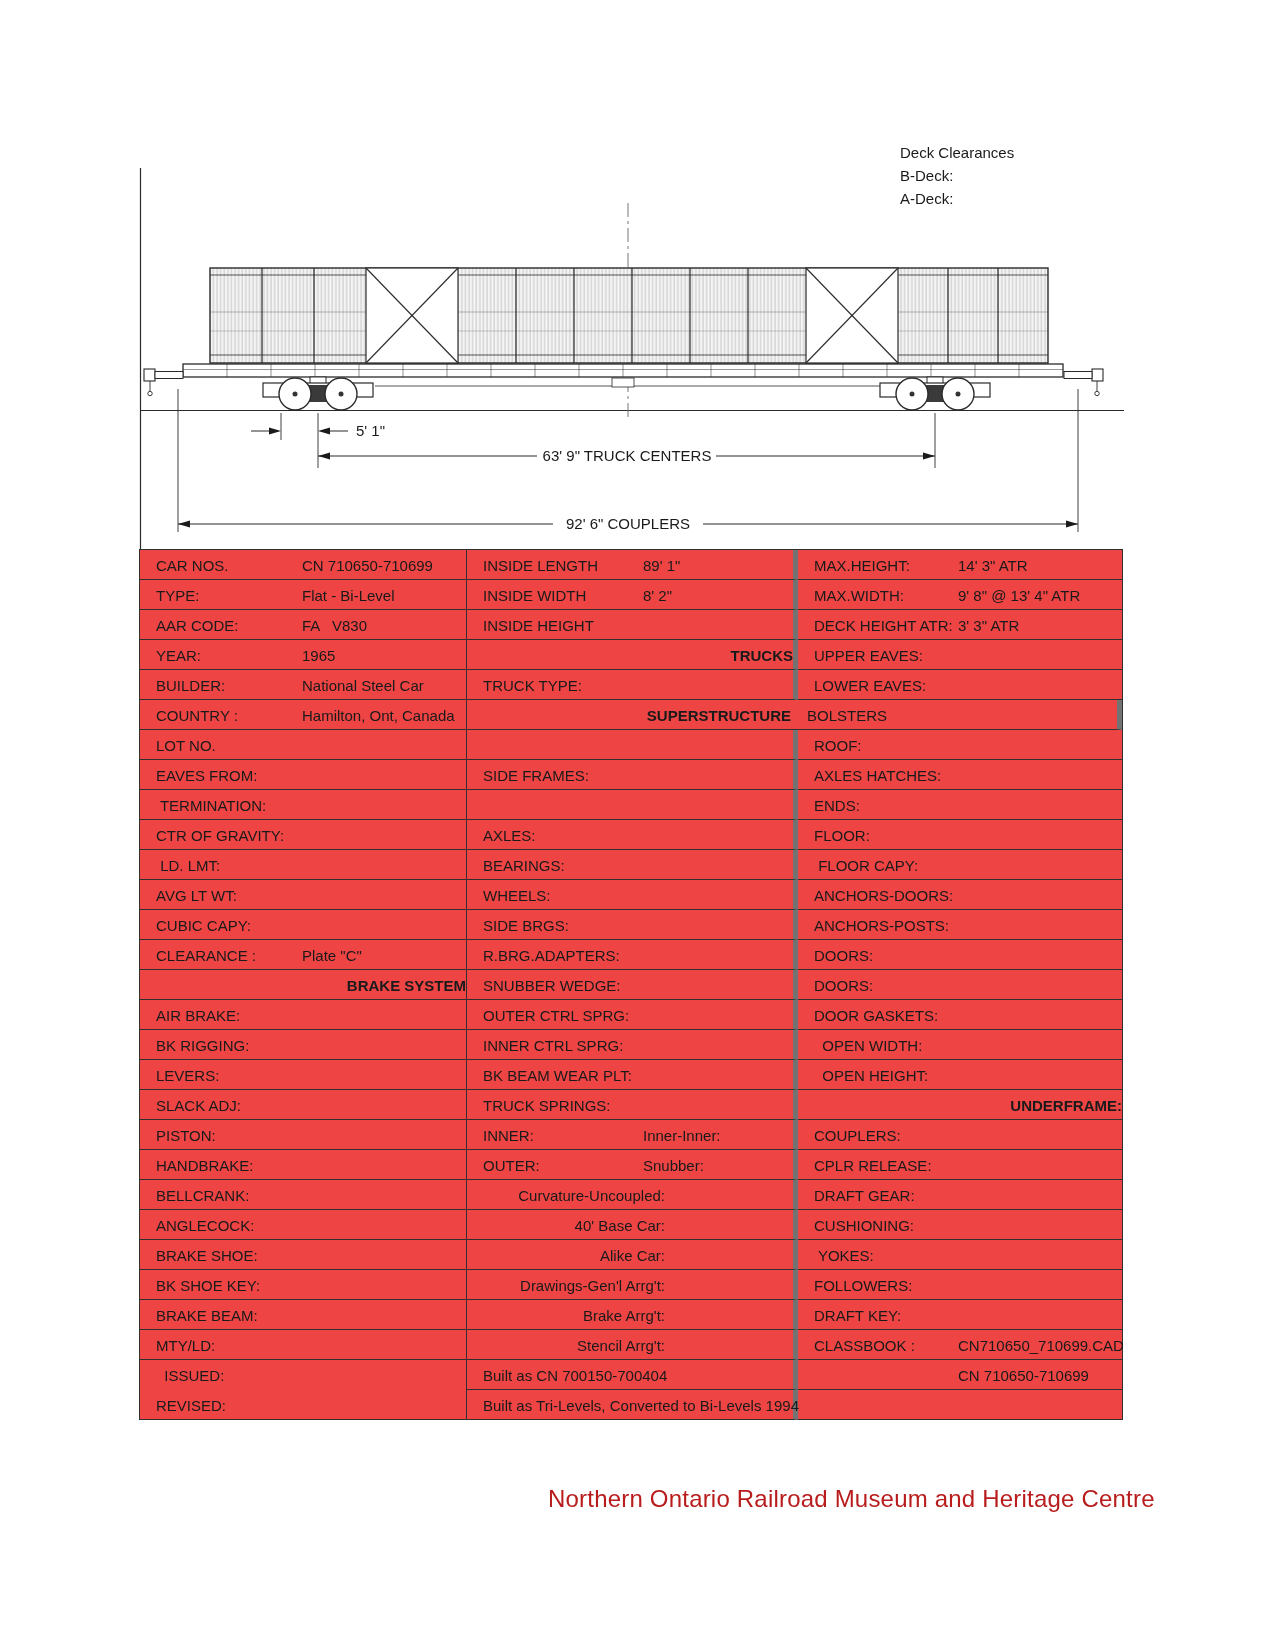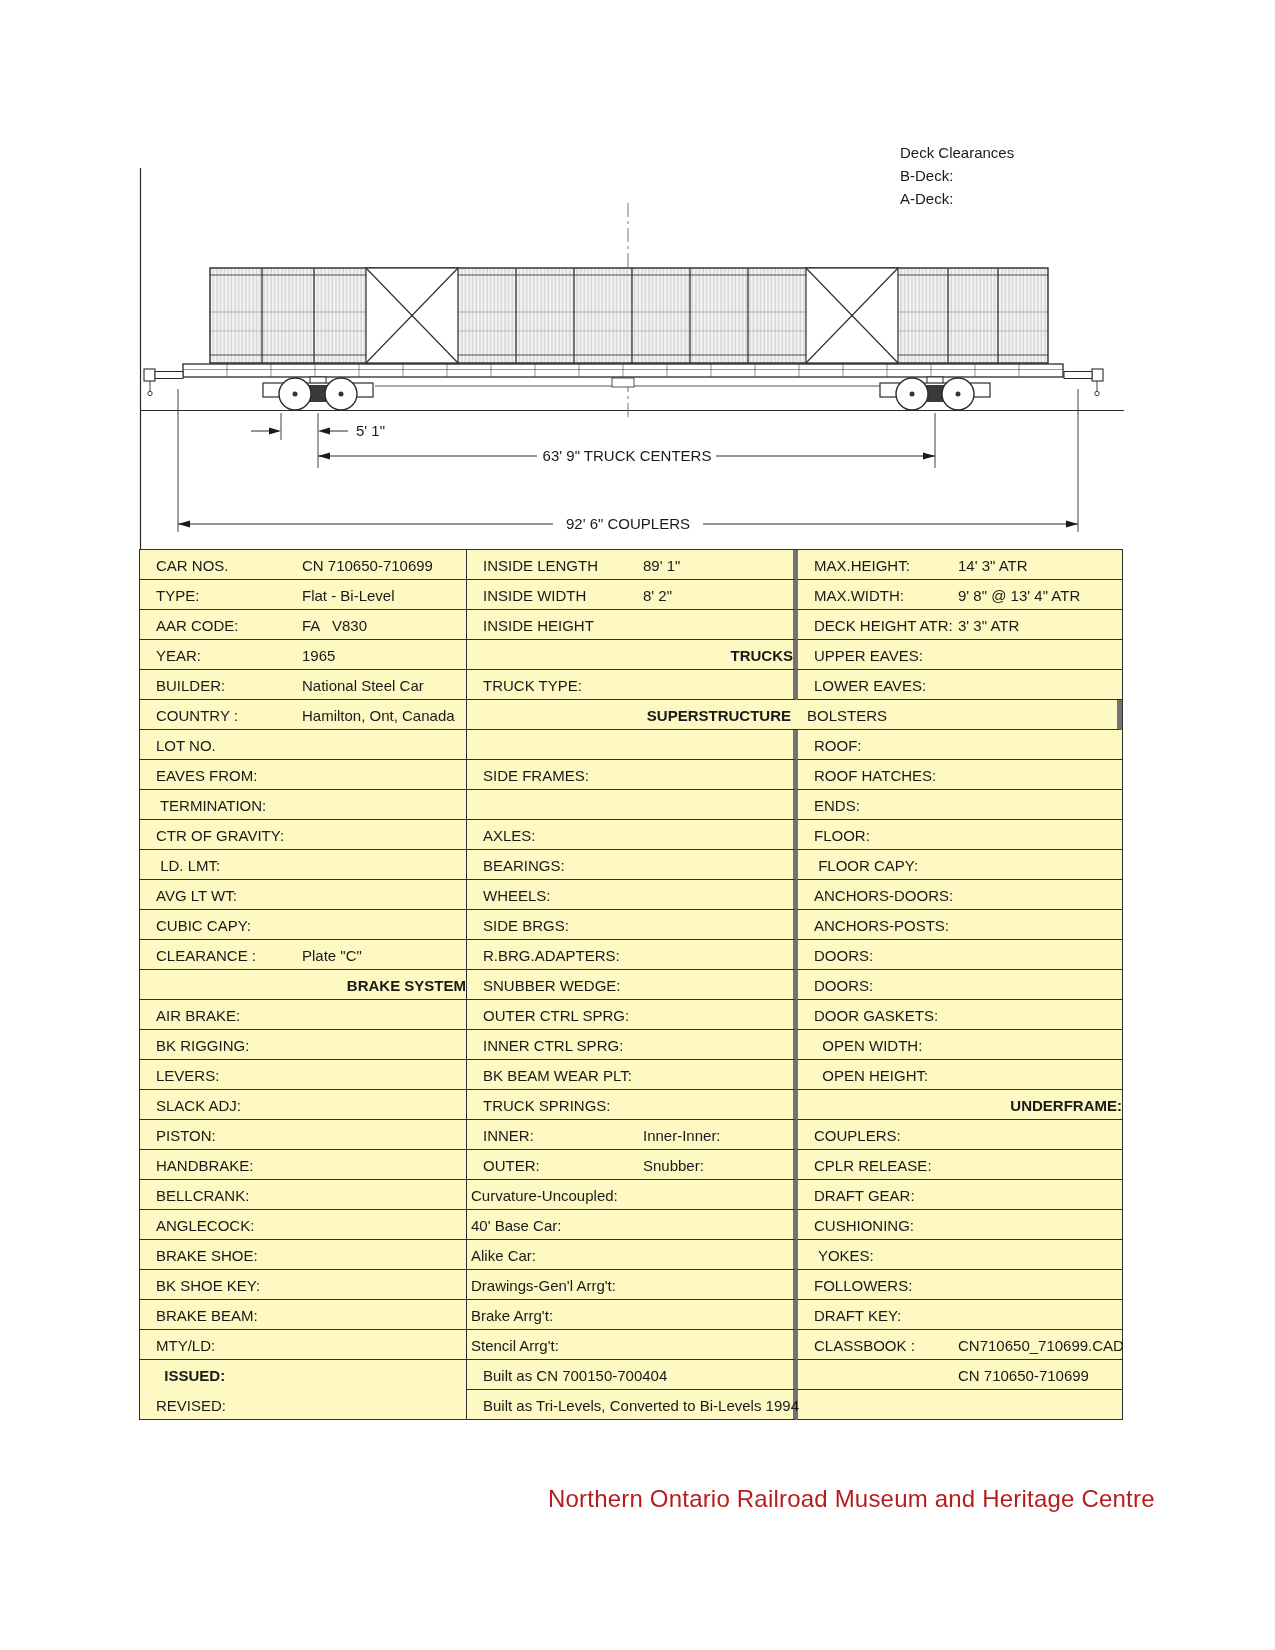--- a/index.html
+++ b/index.html
@@ -11,38 +11,38 @@
     color: #1a1a1a;
     overflow: hidden;
   }
   #drawing { position: absolute; left: 0; top: 0; }
   #drawing text { font-family: "Liberation Sans", sans-serif; }
 
   
   #spec-table {
     position: absolute; left: 139px; top: 549px; width: 982px;
     border: 1px solid #2f2f2f; border-bottom: none;
-    background: #fef9c3;
+    background: #ef4444;
   }
   .trow { display: flex; height: 30px; }
   .tcell { position: relative; font-size: 15px; border-bottom: 1px solid #2f2f2f; }
-  .tcell.no-bb { border-bottom: none; font-weight: bold; }
+  .tcell.no-bb { border-bottom: none; }
   .c1 { width: 326px; border-right: 1px solid #2f2f2f; }
   .c2 { width: 326px; border-right: 5px solid #737373; }
   .c3 { flex: 1; }
   .cell-label, .cell-value, .cell-center, .cell-right {
     position: absolute; top: 50%; transform: translateY(-50%);
     white-space: pre; line-height: 1;
   }
   .cell-label { left: 16px; }
   .c1 .cell-value { left: 162px; }
   .c2 .cell-value { left: 176px; }
   .c3 .cell-value { left: 160px; }
   .cell-center { left: 0; right: 0; text-align: right; font-weight: bold; }
-  .cell-right { left: 4px; width: 182px; text-align: left; }
+  .cell-right { left: 16px; width: 182px; text-align: right; }
 
   
   #museum-credit {
     position: absolute; left: 548px; top: 1485px;
     font-size: 24px; color: #b91c1c; letter-spacing: 0.2px;
   }
 </style>
 </head>
 <body>
 
@@ -241,21 +241,21 @@
       </div>
     </div>
     <div class="trow">
       <div class="tcell c1">
         <span class="cell-label">EAVES FROM:</span>
       </div>
       <div class="tcell c2">
         <span class="cell-label">SIDE FRAMES:</span>
       </div>
       <div class="tcell c3">
-        <span class="cell-label">ROOF HATCHES:</span>
+        <span class="cell-label">AXLES HATCHES:</span>
       </div>
     </div>
     <div class="trow">
       <div class="tcell c1">
         <span class="cell-label"> TERMINATION:</span>
       </div>
       <div class="tcell c2"></div>
       <div class="tcell c3">
         <span class="cell-label">ENDS:</span>
       </div>

